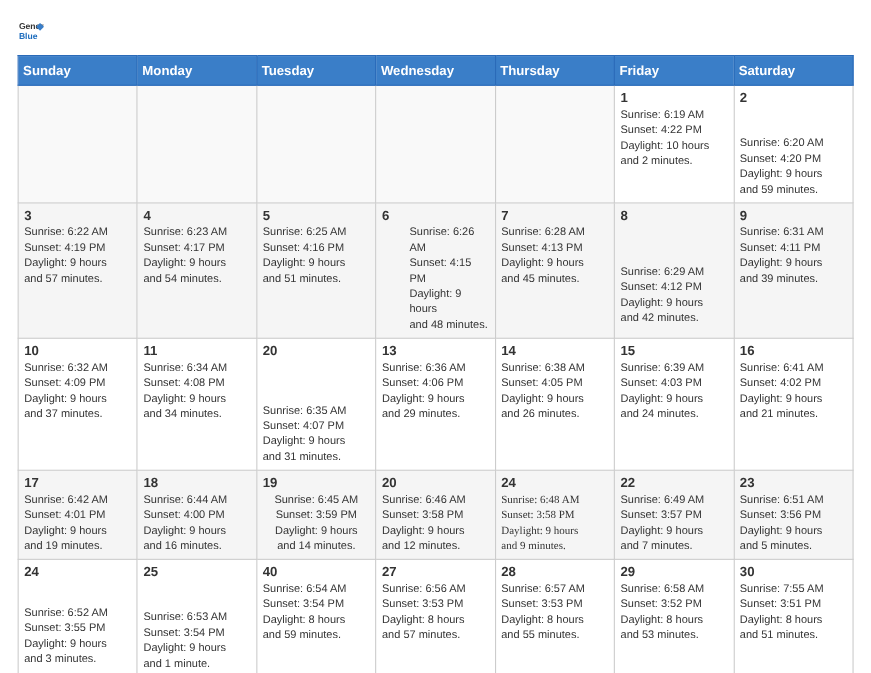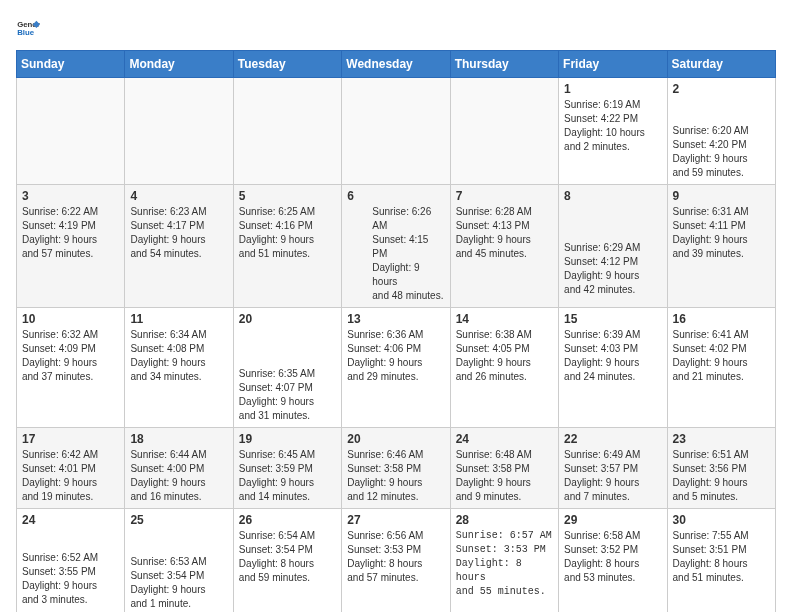--- a/index.html
+++ b/index.html
@@ -248,35 +248,35 @@
         </td>
         <td>
           <span class="day-num">18</span>
           <div class="day-info" style="white-space: pre-line;">Sunrise: 6:44 AM
 Sunset: 4:00 PM
 Daylight: 9 hours
 and 16 minutes.</div>
         </td>
         <td>
           <span class="day-num">19</span>
-          <div class="day-info" style="white-space: pre-line;">Sunrise: 6:45 AM
+          <div class="day-info" style="white-space: pre-line; text-align: center;">Sunrise: 6:45 AM
 Sunset: 3:59 PM
 Daylight: 9 hours
 and 14 minutes.</div>
         </td>
         <td>
           <span class="day-num">20</span>
           <div class="day-info" style="white-space: pre-line;">Sunrise: 6:46 AM
 Sunset: 3:58 PM
 Daylight: 9 hours
 and 12 minutes.</div>
         </td>
         <td>
           <span class="day-num">24</span>
-          <div class="day-info" style="white-space: pre-line;">Sunrise: 6:48 AM
+          <div class="day-info" style="white-space: pre-line; font-family: Liberation Serif, serif;">Sunrise: 6:48 AM
 Sunset: 3:58 PM
 Daylight: 9 hours
 and 9 minutes.</div>
         </td>
         <td>
           <span class="day-num">22</span>
           <div class="day-info" style="white-space: pre-line;">Sunrise: 6:49 AM
 Sunset: 3:57 PM
 Daylight: 9 hours
 and 7 minutes.</div>
@@ -298,36 +298,36 @@
 and 3 minutes.</div>
         </td>
         <td>
           <span class="day-num">25</span>
           <div class="day-info" style="white-space: pre-line; margin-top: 28px;">Sunrise: 6:53 AM
 Sunset: 3:54 PM
 Daylight: 9 hours
 and 1 minute.</div>
         </td>
         <td>
-          <span class="day-num">26</span>
+          <span class="day-num">40</span>
           <div class="day-info" style="white-space: pre-line;">Sunrise: 6:54 AM
 Sunset: 3:54 PM
 Daylight: 8 hours
 and 59 minutes.</div>
         </td>
         <td>
           <span class="day-num">27</span>
           <div class="day-info" style="white-space: pre-line;">Sunrise: 6:56 AM
 Sunset: 3:53 PM
 Daylight: 8 hours
 and 57 minutes.</div>
         </td>
         <td>
           <span class="day-num">28</span>
-          <div class="day-info" style="white-space: pre-line; font-family: Liberation Mono, monospace;">Sunrise: 6:57 AM
+          <div class="day-info" style="white-space: pre-line;">Sunrise: 6:57 AM
 Sunset: 3:53 PM
 Daylight: 8 hours
 and 55 minutes.</div>
         </td>
         <td>
           <span class="day-num">29</span>
           <div class="day-info" style="white-space: pre-line;">Sunrise: 6:58 AM
 Sunset: 3:52 PM
 Daylight: 8 hours
 and 53 minutes.</div>

